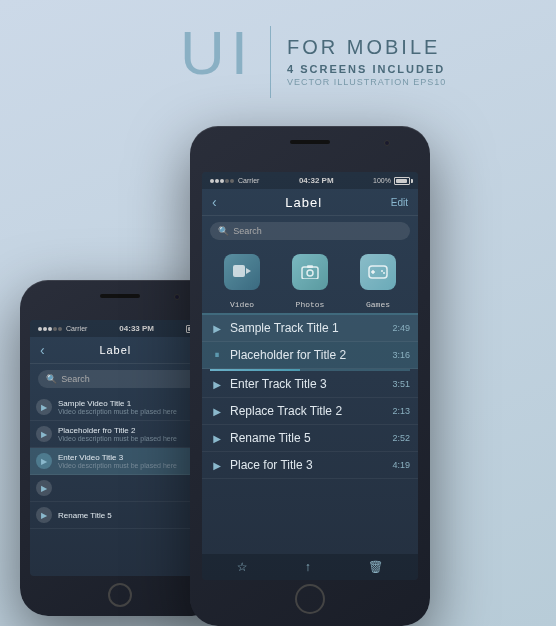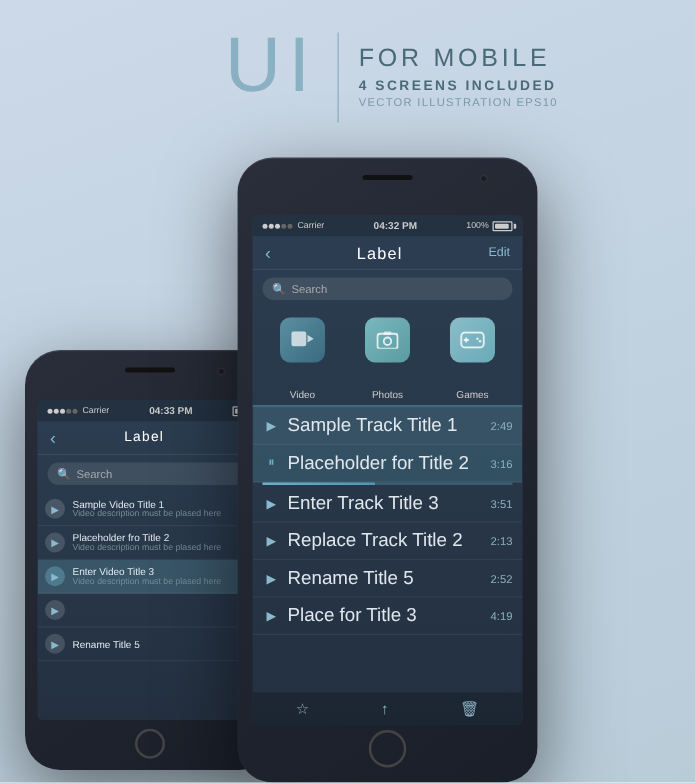--- a/index.html
+++ b/index.html
@@ -223,21 +223,22 @@
     .categories {
       display: flex;
       justify-content: space-around;
       padding: 8px 6px 4px;
       border-bottom: 2px solid rgba(99,180,200,0.4);
     }
     .category-item {
       display: flex;
       flex-direction: column;
       align-items: center;
-      gap: 21px;
+      gap: 10px;
+      font-family: Liberation Mono, monospace;
     }
     .category-icon-box {
       width: 36px;
       height: 36px;
       border-radius: 8px;
       display: flex;
       align-items: center;
       justify-content: center;
       font-size: 16px;
     }
@@ -270,21 +271,21 @@
       flex-shrink: 0;
     }
     .pause-btn {
       width: 14px;
       text-align: center;
       color: #6ab0c8;
       font-size: 10px;
       flex-shrink: 0;
     }
     .track-info { flex: 1; }
-    .track-title { color: #e0e8ee; font-size: 15px; font-weight: 500; }
+    .track-title { color: #e0e8ee; font-size: 12px; font-weight: 500; }
     .track-duration { color: #8ab0c0; font-size: 9px; }
 
     
     .progress-bar {
       height: 2px;
       background: rgba(99,180,200,0.3);
       margin: 0 8px;
     }
     .progress-fill {
       height: 100%;

